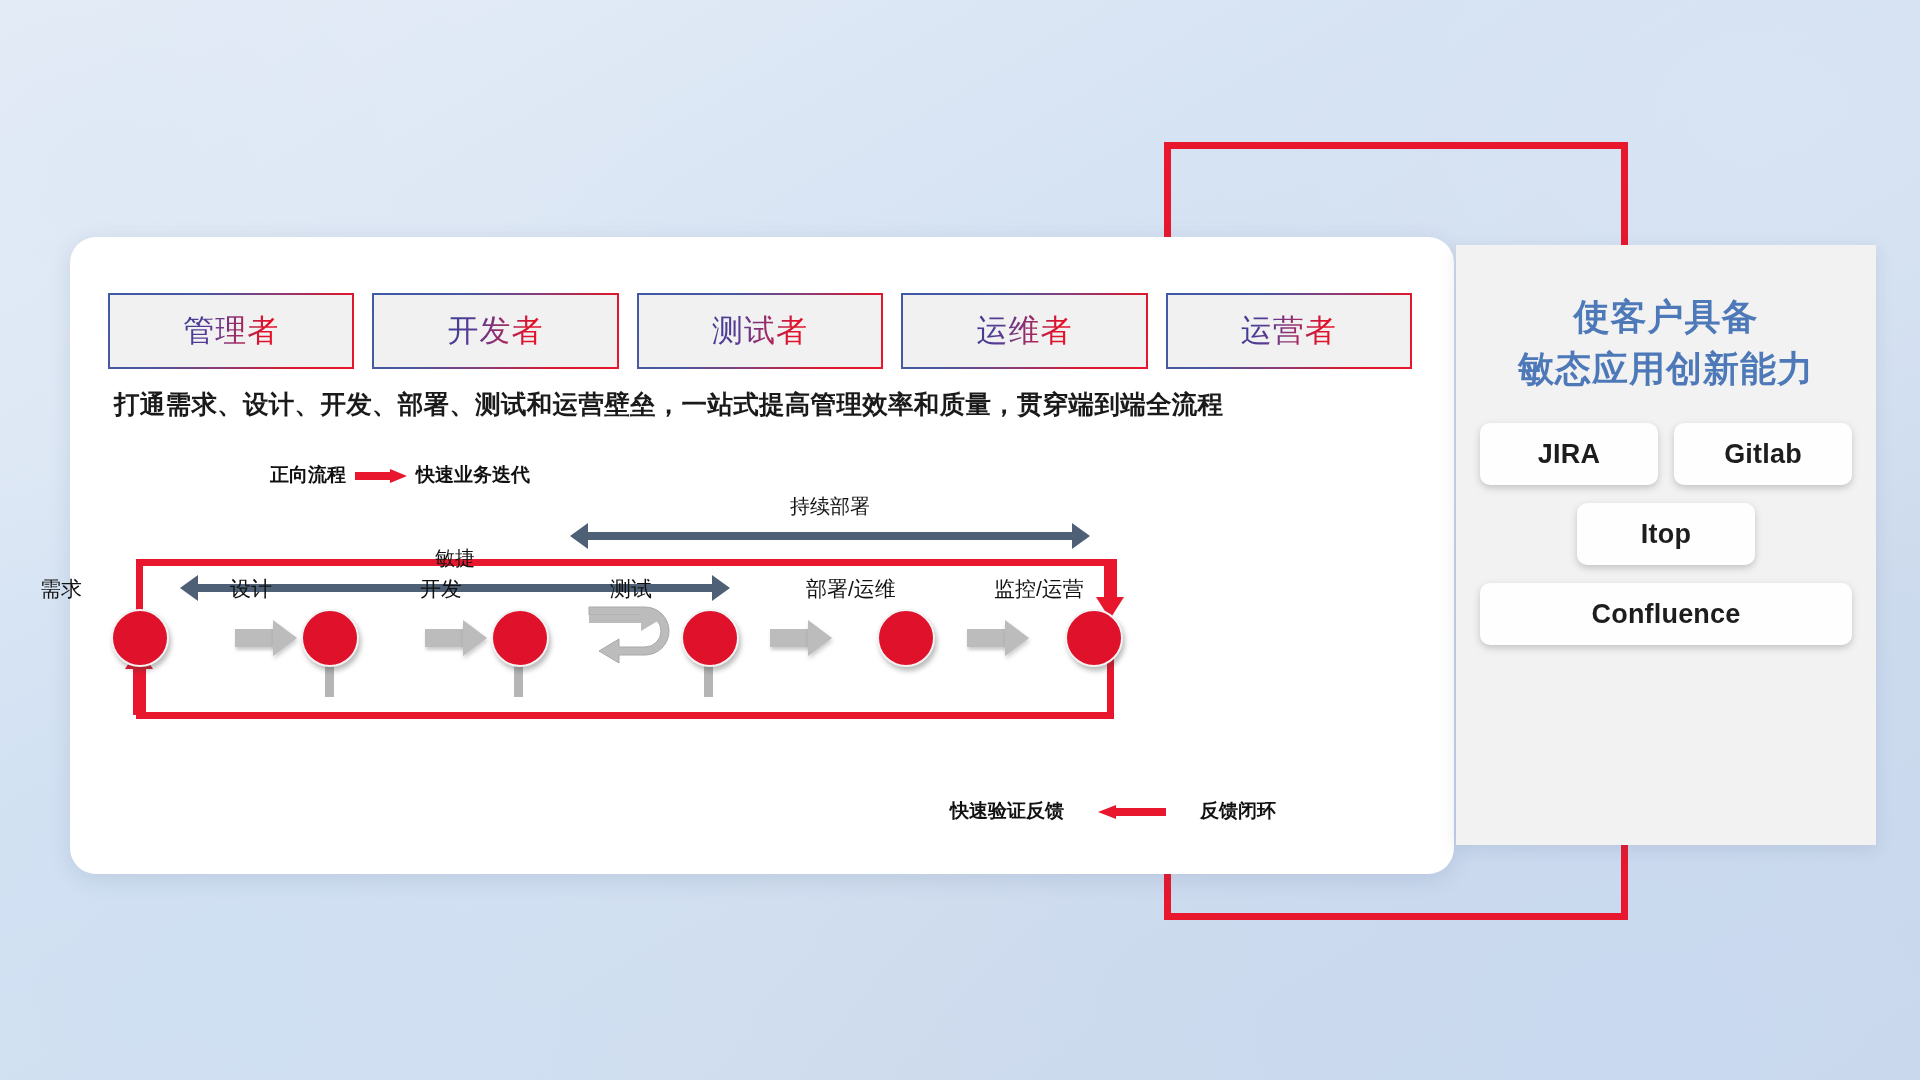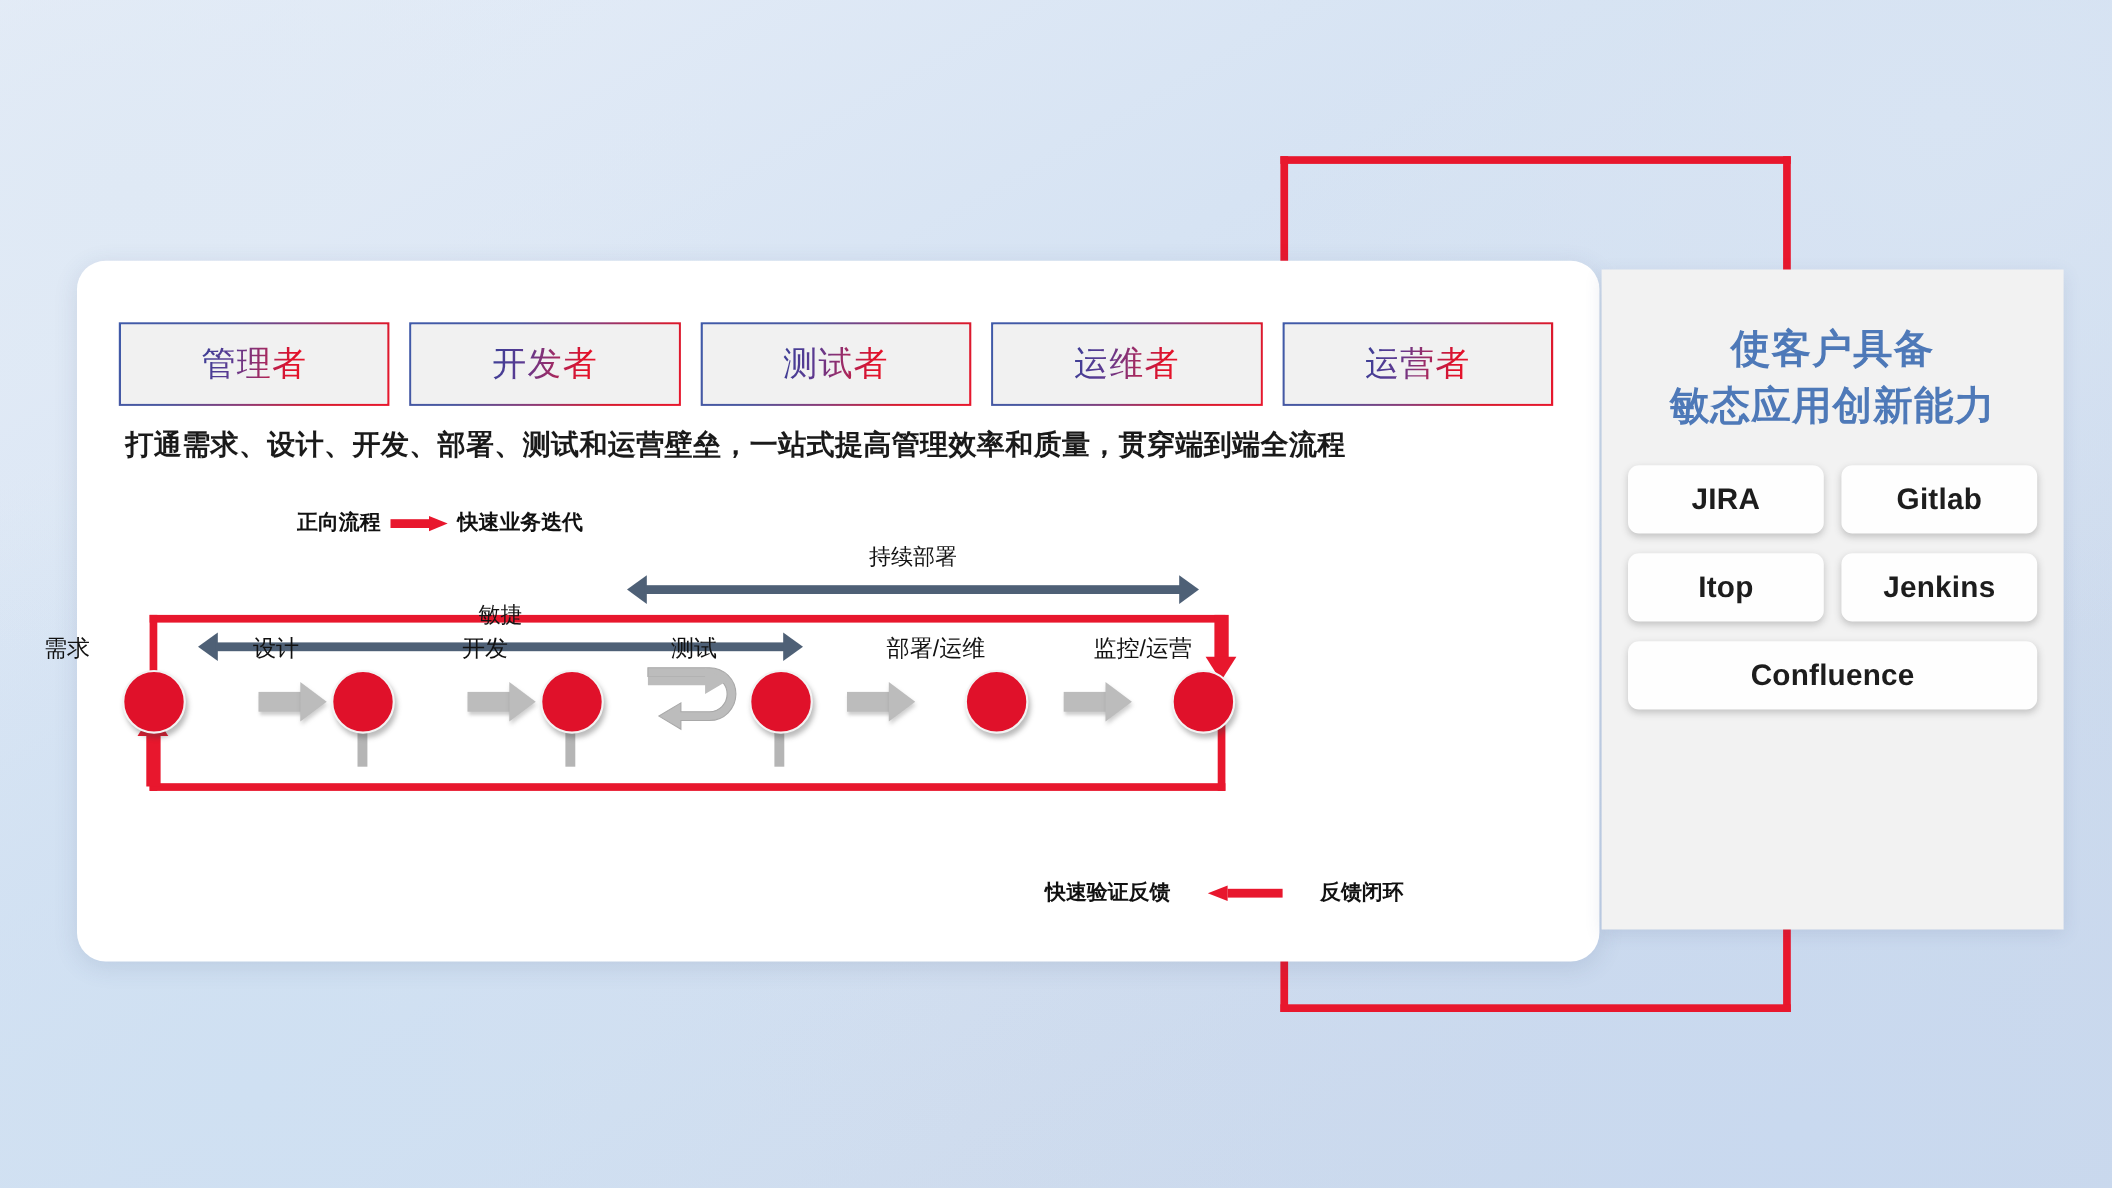--- a/index.html
+++ b/index.html
@@ -435,21 +435,20 @@
   </div>
 
   <div id="tools-panel">
     <div class="panel-title">使客户具备</div>
     <div class="panel-title">敏态应用创新能力</div>
 
     <div id="tools-grid">
       <div class="tool-chip half">JIRA</div>
       <div class="tool-chip half">Gitlab</div>
       <div class="tool-chip half">Itop</div>
-      <div class="tool-chip half">Jenkins</div>
       <div class="tool-chip full">Confluence</div>
     </div>
   </div>
 
   <div id="legend-feedback">
     <span>快速验证反馈</span>
     <span class="red-arrow-left"></span>
     <span>反馈闭环</span>
   </div>
 

